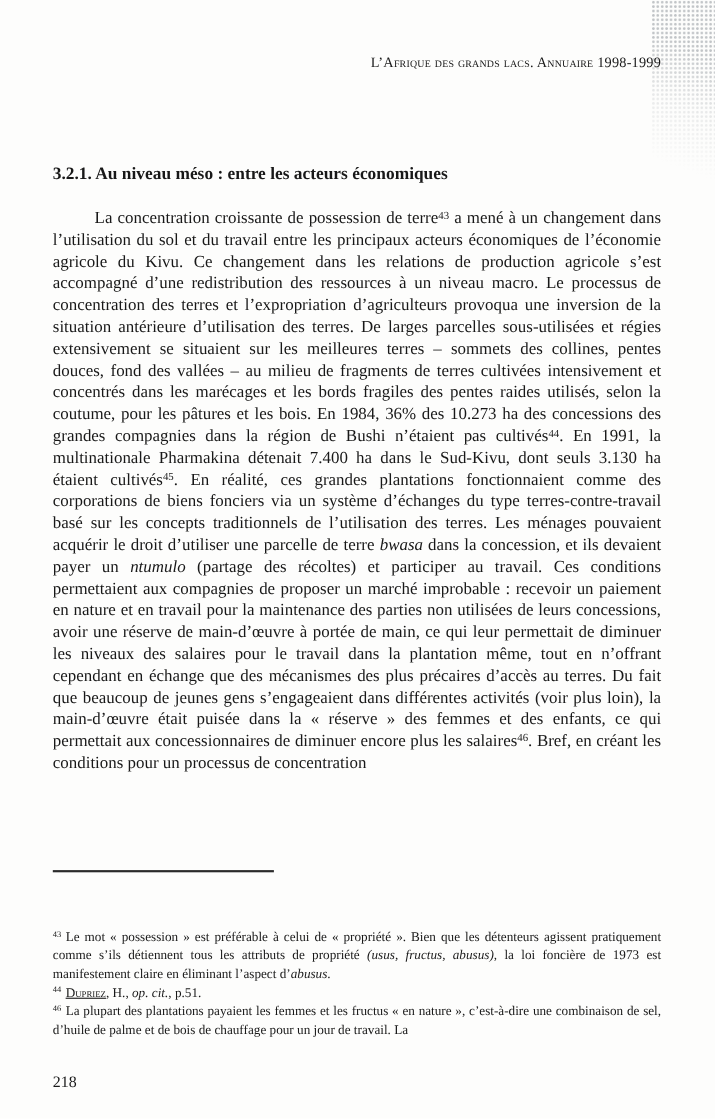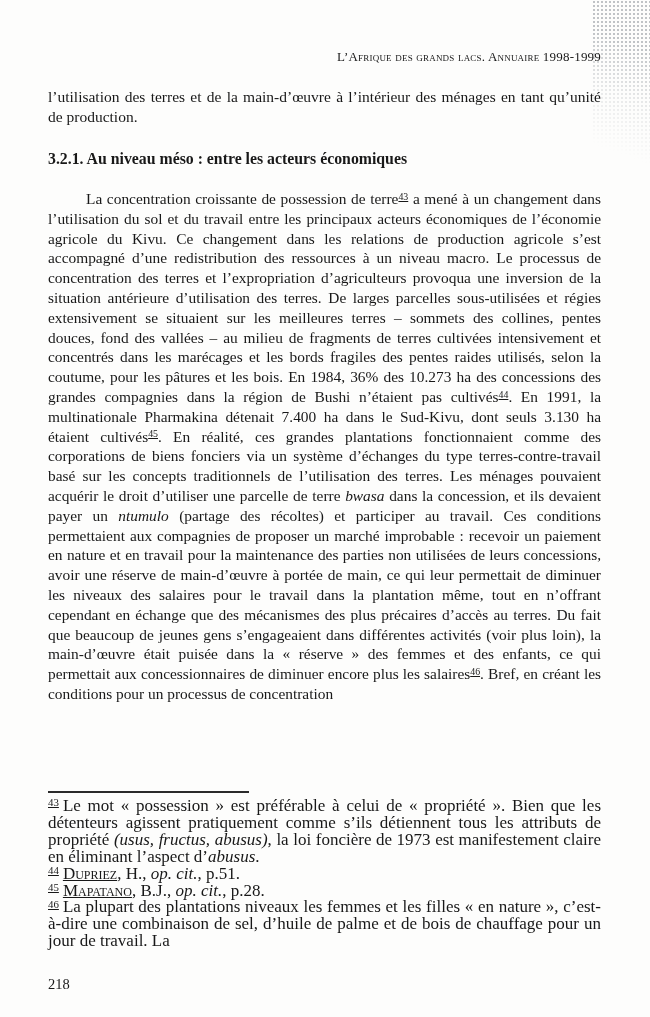--- a/index.html
+++ b/index.html
@@ -48,59 +48,56 @@
     font-size: 15.4px; line-height: 19.8px;
     text-align: justify;
     text-indent: 38px;
   }
   sup.ref, .fn-num {
     font-size: 0.64em;
     line-height: 0;
     position: relative;
     top: -0.45em;
     vertical-align: baseline;
-    text-decoration: underline;
   }
   .sc { font-variant: small-caps; text-decoration: underline; }
   .fn-divider {
     position: absolute; top: 791px; left: 48px;
     width: 201px; height: 0;
     border-top: 2px solid #2b2b2b;
   }
   .footnotes {
-    position: absolute; top: 798px; left: 48px; width: 553px;
-    font-size: 17px; line-height: 16.9px;
+    position: absolute; top: 843px; left: 48px; width: 553px;
+    font-size: 12px; line-height: 16.9px;
     text-align: justify;
   }
   .footnote { margin: 0; }
   .footnote .fn-num { margin-right: 4px; }
   .page-number {
     position: absolute; top: 976px; left: 48px;
     font-size: 14.5px;
   }
 </style>
 </head>
 <body>
 
 <div class="page">
 
   <div class="corner-noise"></div>
 
   <div class="running-header">L’Afrique des grands lacs. Annuaire 1998-1999</div>
 
-  <div class="intro">l’utilisation des terres et de la main-d’œuvre à l’intérieur des ménages en tant qu’unité de production.</div>
 
   <h2 class="heading">3.2.1. Au niveau méso : entre les acteurs économiques</h2>
 
   <div class="main-para"><span>La concentration croissante de possession de terre</span><sup class="ref">43</sup><span> a mené à un changement dans l’utilisation du sol et du travail entre les principaux acteurs économiques de l’économie agricole du Kivu. Ce changement dans les relations de production agricole s’est accompagné d’une redistribution des ressources à un niveau macro. Le processus de concentration des terres et l’expropriation d’agriculteurs provoqua une inversion de la situation antérieure d’utilisation des terres. De larges parcelles sous-utilisées et régies extensivement se situaient sur les meilleures terres – sommets des collines, pentes douces, fond des vallées – au milieu de fragments de terres cultivées intensivement et concentrés dans les marécages et les bords fragiles des pentes raides utilisés, selon la coutume, pour les pâtures et les bois. En 1984, 36% des 10.273 ha des concessions des grandes compagnies dans la région de Bushi n’étaient pas cultivés</span><sup class="ref">44</sup><span>. En 1991, la multinationale Pharmakina détenait 7.400 ha dans le Sud-Kivu, dont seuls 3.130 ha étaient cultivés</span><sup class="ref">45</sup><span>. En réalité, ces grandes plantations fonctionnaient comme des corporations de biens fonciers via un système d’échanges du type terres-contre-travail basé sur les concepts traditionnels de l’utilisation des terres. Les ménages pouvaient acquérir le droit d’utiliser une parcelle de terre </span><i>bwasa</i><span> dans la concession, et ils devaient payer un </span><i>ntumulo</i><span> (partage des récoltes) et participer au travail. Ces conditions permettaient aux compagnies de proposer un marché improbable : recevoir un paiement en nature et en travail pour la maintenance des parties non utilisées de leurs concessions, avoir une réserve de main-d’œuvre à portée de main, ce qui leur permettait de diminuer les niveaux des salaires pour le travail dans la plantation même, tout en n’offrant cependant en échange que des mécanismes des plus précaires d’accès au terres. Du fait que beaucoup de jeunes gens s’engageaient dans différentes activités (voir plus loin), la main-d’œuvre était puisée dans la « réserve » des femmes et des enfants, ce qui permettait aux concessionnaires de diminuer encore plus les salaires</span><sup class="ref">46</sup><span>. Bref, en créant les conditions pour un processus de concentration</span></div>
 
   <div class="fn-divider"></div>
 
   <div class="footnotes">
     <div class="footnote"><span class="fn-num">43</span><span class="fn-body"><span>Le mot « possession » est préférable à celui de « propriété ». Bien que les détenteurs agissent pratiquement comme s’ils détiennent tous les attributs de propriété </span><i>(usus, fructus, abusus)</i><span>, la loi foncière de 1973 est manifestement claire en éliminant l’aspect d’</span><i>abusus</i><span>.</span></span></div>
     <div class="footnote"><span class="fn-num">44</span><span class="fn-body"><span class="sc">Dupriez</span><span>, H., </span><i>op. cit.</i><span>, p.51.</span></span></div>
-    <div class="footnote"><span class="fn-num">45</span><span class="fn-body"><span class="sc">Mapatano</span><span>, B.J., </span><i>op. cit.</i><span>, p.28.</span></span></div>
-    <div class="footnote"><span class="fn-num">46</span><span class="fn-body"><span>La plupart des plantations niveaux les femmes et les filles « en nature », c’est-à-dire une combinaison de sel, d’huile de palme et de bois de chauffage pour un jour de travail. La</span></span></div>
+    <div class="footnote"><span class="fn-num">46</span><span class="fn-body"><span>La plupart des plantations payaient les femmes et les fructus « en nature », c’est-à-dire une combinaison de sel, d’huile de palme et de bois de chauffage pour un jour de travail. La</span></span></div>
   </div>
 
   <div class="page-number">218</div>
 
 </div>
 
 </body></html>

